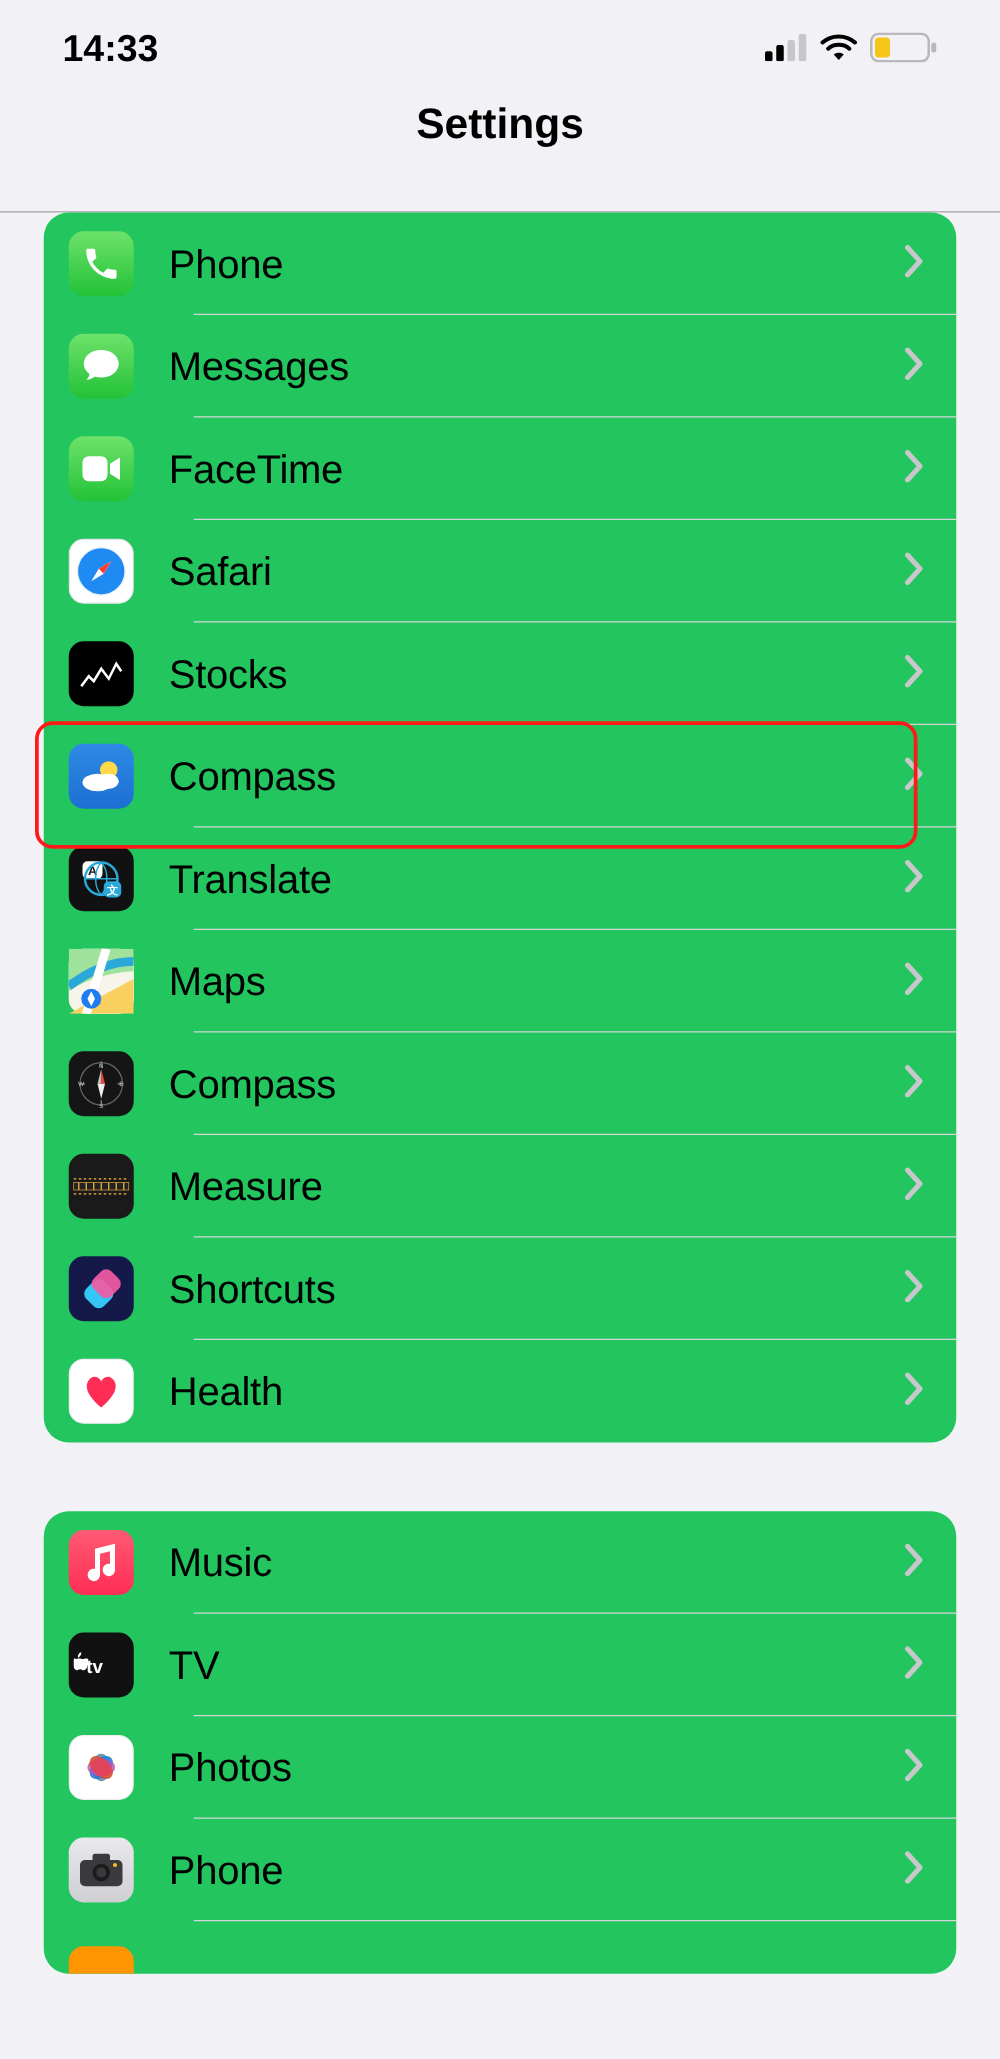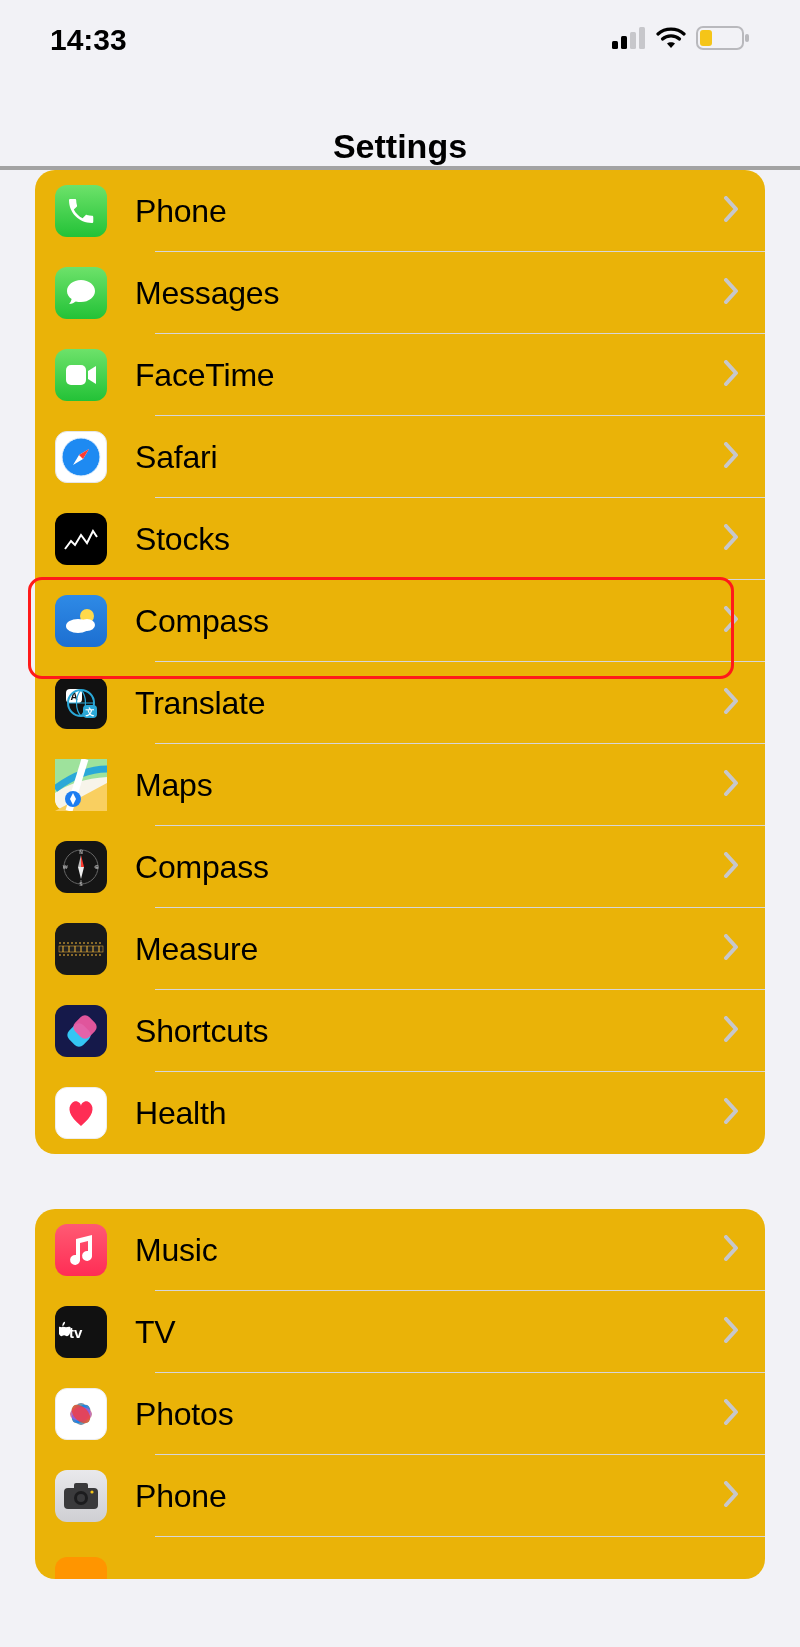--- a/index.html
+++ b/index.html
@@ -23,35 +23,35 @@
   .status-time {
     font-size: 30px;
     font-weight: 600;
   }
   .status-right { display: flex; align-items: center; gap: 10px; }
 
   
   .nav-header {
     height: 90px;
     display: flex;
-    align-items: flex-end;
+    align-items: flex-start;
     justify-content: center;
-    border-bottom: 4px solid #a3a3a3;
+    border-bottom: 1px solid #a3a3a3;
   }
   .nav-title {
     font-size: 34px;
     font-weight: 700;
   }
 
   
   .scroll {
     padding: 0 35px;
   }
   .group {
-    background: #eab308;
+    background: #22c55e;
     border-radius: 20px;
     overflow: hidden;
     margin-top: 0;
   }
   .group + .group { margin-top: 55px; }
 
   .row {
     display: flex;
     align-items: center;
     height: 82px;

